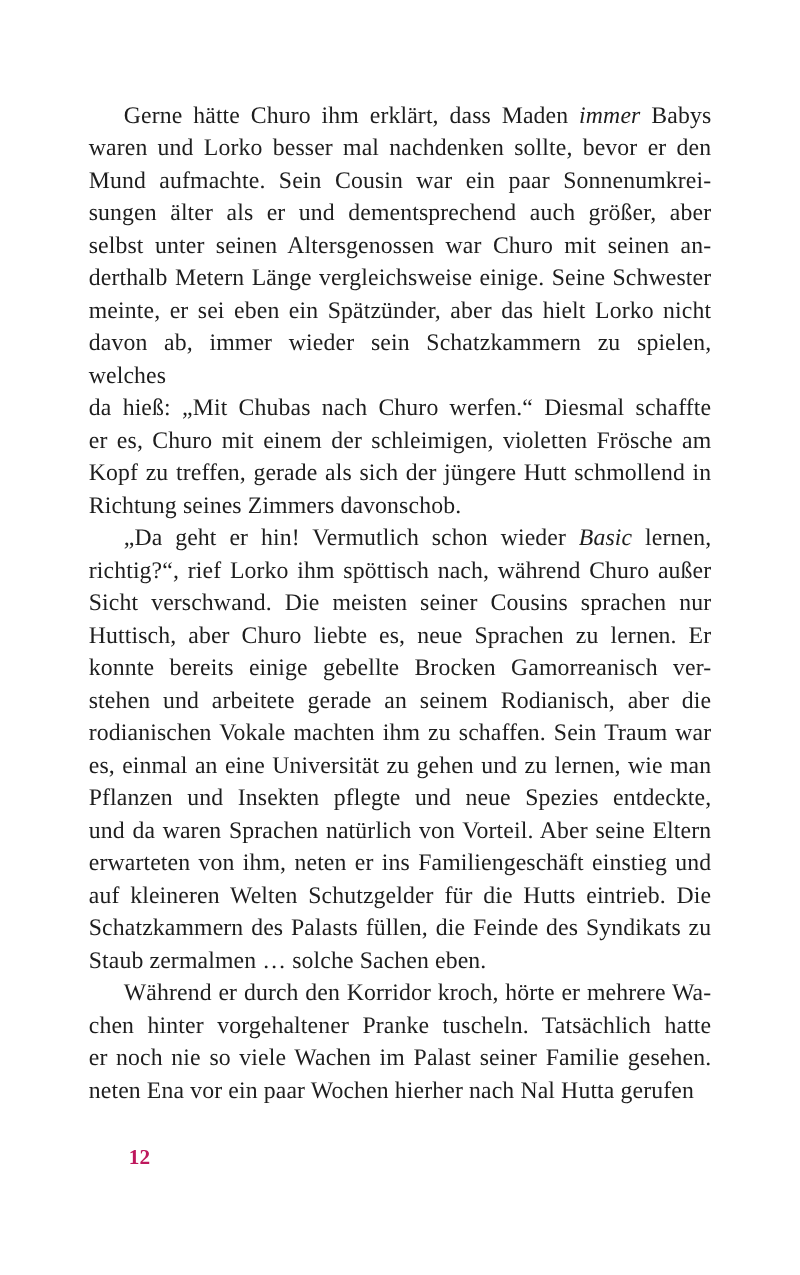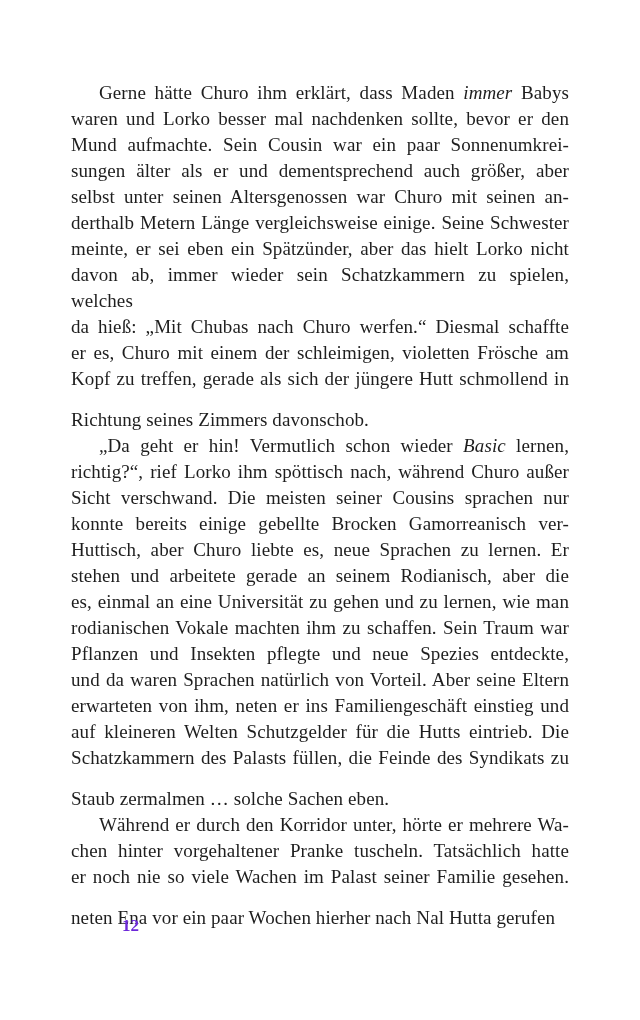--- a/index.html
+++ b/index.html
@@ -32,37 +32,35 @@
   .para {
     margin: 0;
     padding: 0;
   }
   .line {
     text-align: justify;
     text-align-last: justify;
   }
   .line.last {
     text-align-last: left;
-    margin-top: 15px;
   }
   .line.first {
     text-indent: 28px;
   }
   .line em {
     font-style: italic;
   }
   .page-number {
     position: absolute;
     left: 103px;
     top: 915px;
     font-size: 17px;
     line-height: 22px;
     font-weight: 700;
-    color: #6d28d9;
-    margin-left: 19px;
+    color: #be185d;
   }
 </style>
 </head>
 <body>
 
 <div class="page">
   <div class="text-block">
       <div class="para">
         <div class="line first">Gerne hätte Churo ihm erklärt, dass Maden <em>immer</em> Babys</div>
         <div class="line">waren und Lorko besser mal nachdenken sollte, bevor er den</div>
@@ -74,33 +72,33 @@
         <div class="line">davon ab, immer wieder sein Schatzkammern zu spielen, welches</div>
         <div class="line">da hieß: „Mit Chubas nach Churo werfen.“ Diesmal schaffte</div>
         <div class="line">er es, Churo mit einem der schleimigen, violetten Frösche am</div>
         <div class="line">Kopf zu treffen, gerade als sich der jüngere Hutt schmollend in</div>
         <div class="line last">Richtung seines Zimmers davonschob.</div>
       </div>
       <div class="para">
         <div class="line first">„Da geht er hin! Vermutlich schon wieder <em>Basic</em> lernen,</div>
         <div class="line">richtig?“, rief Lorko ihm spöttisch nach, während Churo außer</div>
         <div class="line">Sicht verschwand. Die meisten seiner Cousins sprachen nur</div>
+        <div class="line">Huttisch, aber Churo liebte es, neue Sprachen zu lernen. Er</div>
         <div class="line">konnte bereits einige gebellte Brocken Gamorreanisch ver-</div>
-        <div class="line">Huttisch, aber Churo liebte es, neue Sprachen zu lernen. Er</div>
         <div class="line">stehen und arbeitete gerade an seinem Rodianisch, aber die</div>
+        <div class="line">rodianischen Vokale machten ihm zu schaffen. Sein Traum war</div>
         <div class="line">es, einmal an eine Universität zu gehen und zu lernen, wie man</div>
-        <div class="line">rodianischen Vokale machten ihm zu schaffen. Sein Traum war</div>
         <div class="line">Pflanzen und Insekten pflegte und neue Spezies entdeckte,</div>
         <div class="line">und da waren Sprachen natürlich von Vorteil. Aber seine Eltern</div>
         <div class="line">erwarteten von ihm, neten er ins Familiengeschäft einstieg und</div>
         <div class="line">auf kleineren Welten Schutzgelder für die Hutts eintrieb. Die</div>
         <div class="line">Schatzkammern des Palasts füllen, die Feinde des Syndikats zu</div>
         <div class="line last">Staub zermalmen … solche Sachen eben.</div>
       </div>
       <div class="para">
-        <div class="line first">Während er durch den Korridor unter, hörte er mehrere Wa-</div>
+        <div class="line first">Während er durch den Korridor kroch, hörte er mehrere Wa-</div>
         <div class="line">chen hinter vorgehaltener Pranke tuscheln. Tatsächlich hatte</div>
         <div class="line">er noch nie so viele Wachen im Palast seiner Familie gesehen.</div>
         <div class="line last">neten Ena vor ein paar Wochen hierher nach Nal Hutta gerufen</div>
       </div>
     </div>
   <div class="page-number">12</div>
 </div>
 
 </body></html>

